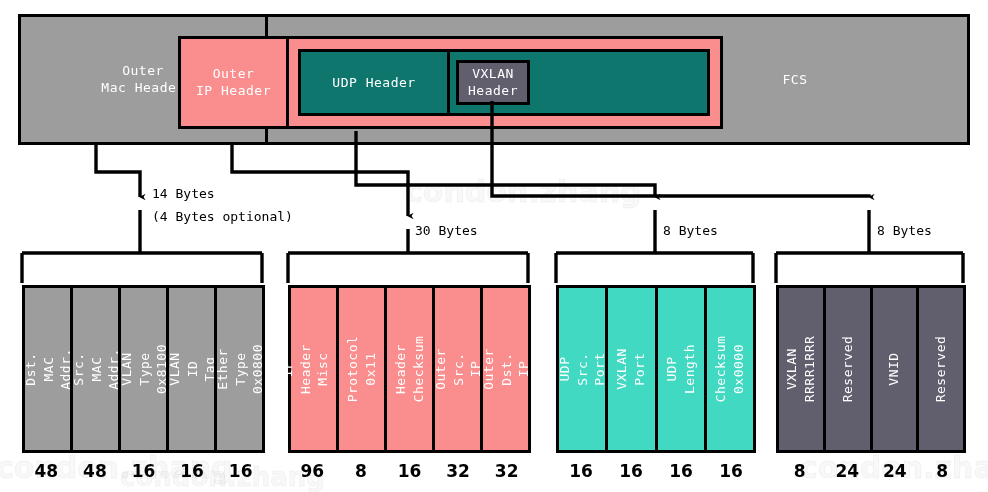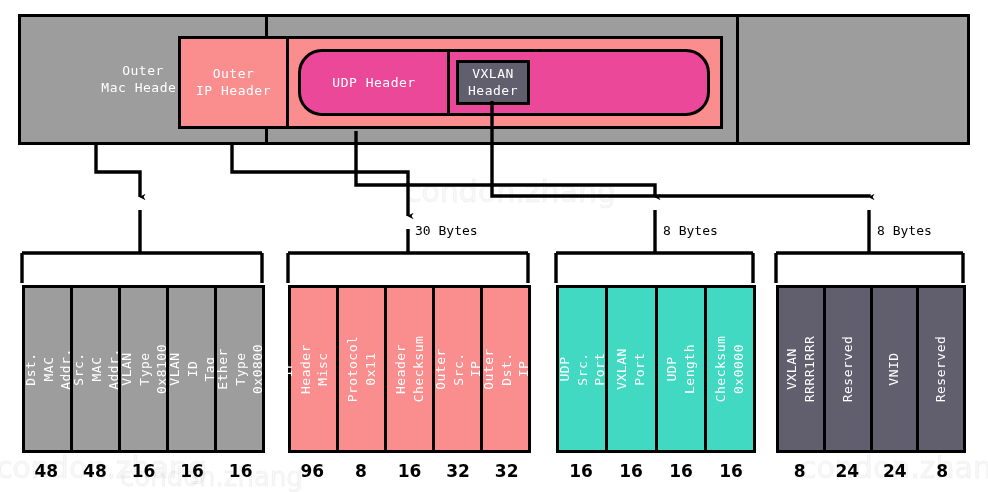--- a/index.html
+++ b/index.html
@@ -7,36 +7,36 @@
     width:988px;height:492px;position:relative;overflow:hidden;
     font-family:"DejaVu Sans Mono","Liberation Mono",monospace;
     color:#000;
   }
   #stage{position:absolute;left:0;top:0;width:988px;height:492px;}
 
   
   .wm{
     position:absolute;
     font-family:"DejaVu Sans","Liberation Sans",sans-serif;
-    font-weight:normal;font-size:30px;
+    font-weight:bold;font-size:30px;
     color:rgba(0,0,0,0.028);
     -webkit-text-stroke:1px rgba(0,0,0,0.045);
     white-space:nowrap;pointer-events:none;user-select:none;z-index:1;text-align:right;
   }
 
   
   .box{position:absolute;box-sizing:border-box;border:3px solid #000;}
   .lbl{
     position:absolute;left:0;right:0;top:50%;transform:translateY(-50%);
     text-align:center;color:#fff;font-size:13px;line-height:1.35;
     letter-spacing:.5px;white-space:pre-line;
   }
   .gray{background:#9d9d9d;}
   .pink{background:#fa8e8e;}
-  .teal{background:#ec4899;border-radius:24px;}
+  .teal{background:#0f766e;}
   .slate{background:#615e6e;}
   .white{background:#ffffff;}
   .white .lbl{color:#000;}
 
   
   #topbar{left:18px;top:14px;width:952px;height:131px;}
   #outerMac{left:0px;top:0px;width:244px;height:125px;border:none;}
   #macDivider{position:absolute;left:244px;top:0;width:3px;height:125px;background:#000;}
 
   #ipOuter{left:157px;top:19px;width:545px;height:93px;}
@@ -118,20 +118,23 @@
         <div class="box" id="vxlanWrap">
           <div class="box slate" id="vxlanHdr">
             <div class="lbl">VXLAN
 Header</div>
           </div>
         </div>
       </div>
     </div>
 
     <div id="fcsDivider"></div>
+    <div class="box gray" id="fcs">
+      <div class="lbl">FCS</div>
+    </div>
   </div>
 
   <svg id="wires" viewBox="0 0 988 492">
     <defs>
       <marker id="arrowhead" markerWidth="7" markerHeight="7" refX="3.2" refY="5.6" orient="auto" markerUnits="userSpaceOnUse">
         <path d="M0,0 L3.2,6.4 L6.4,0 L3.2,2.0 Z" fill="#000"></path>
       </marker>
     </defs>
     <g stroke="#000" stroke-width="3.4" fill="none" stroke-linecap="butt">
 
@@ -150,20 +153,22 @@
       <path d="M655,210 L655,253"></path>
       <path d="M869,210 L869,253"></path>
 
       <path d="M22,253 L262,253 M22,253 L22,283 M262,253 L262,283"></path>
       <path d="M288,253 L528,253 M288,253 L288,283 M528,253 L528,283"></path>
       <path d="M556,253 L753,253 M556,253 L556,283 M753,253 L753,283"></path>
       <path d="M776,253 L963,253 M776,253 L776,283 M963,253 L963,283"></path>
     </g>
   </svg>
 
+  <div class="byteNote" style="left:152px;top:183px;">14 Bytes
+(4 Bytes optional)</div>
   <div class="byteNote" style="left:415px;top:220px;">30 Bytes</div>
   <div class="byteNote" style="left:663px;top:220px;">8 Bytes</div>
   <div class="byteNote" style="left:877px;top:220px;">8 Bytes</div>
 
   <div class="group" style="left:22px;top:285px;">
     <div class="fieldrow" id="row0">
         <div class="field" style="width: 51px; background: rgb(157, 157, 157);">
           <span class="vtext">Dst.
 MAC Addr.</span>
         </div>

